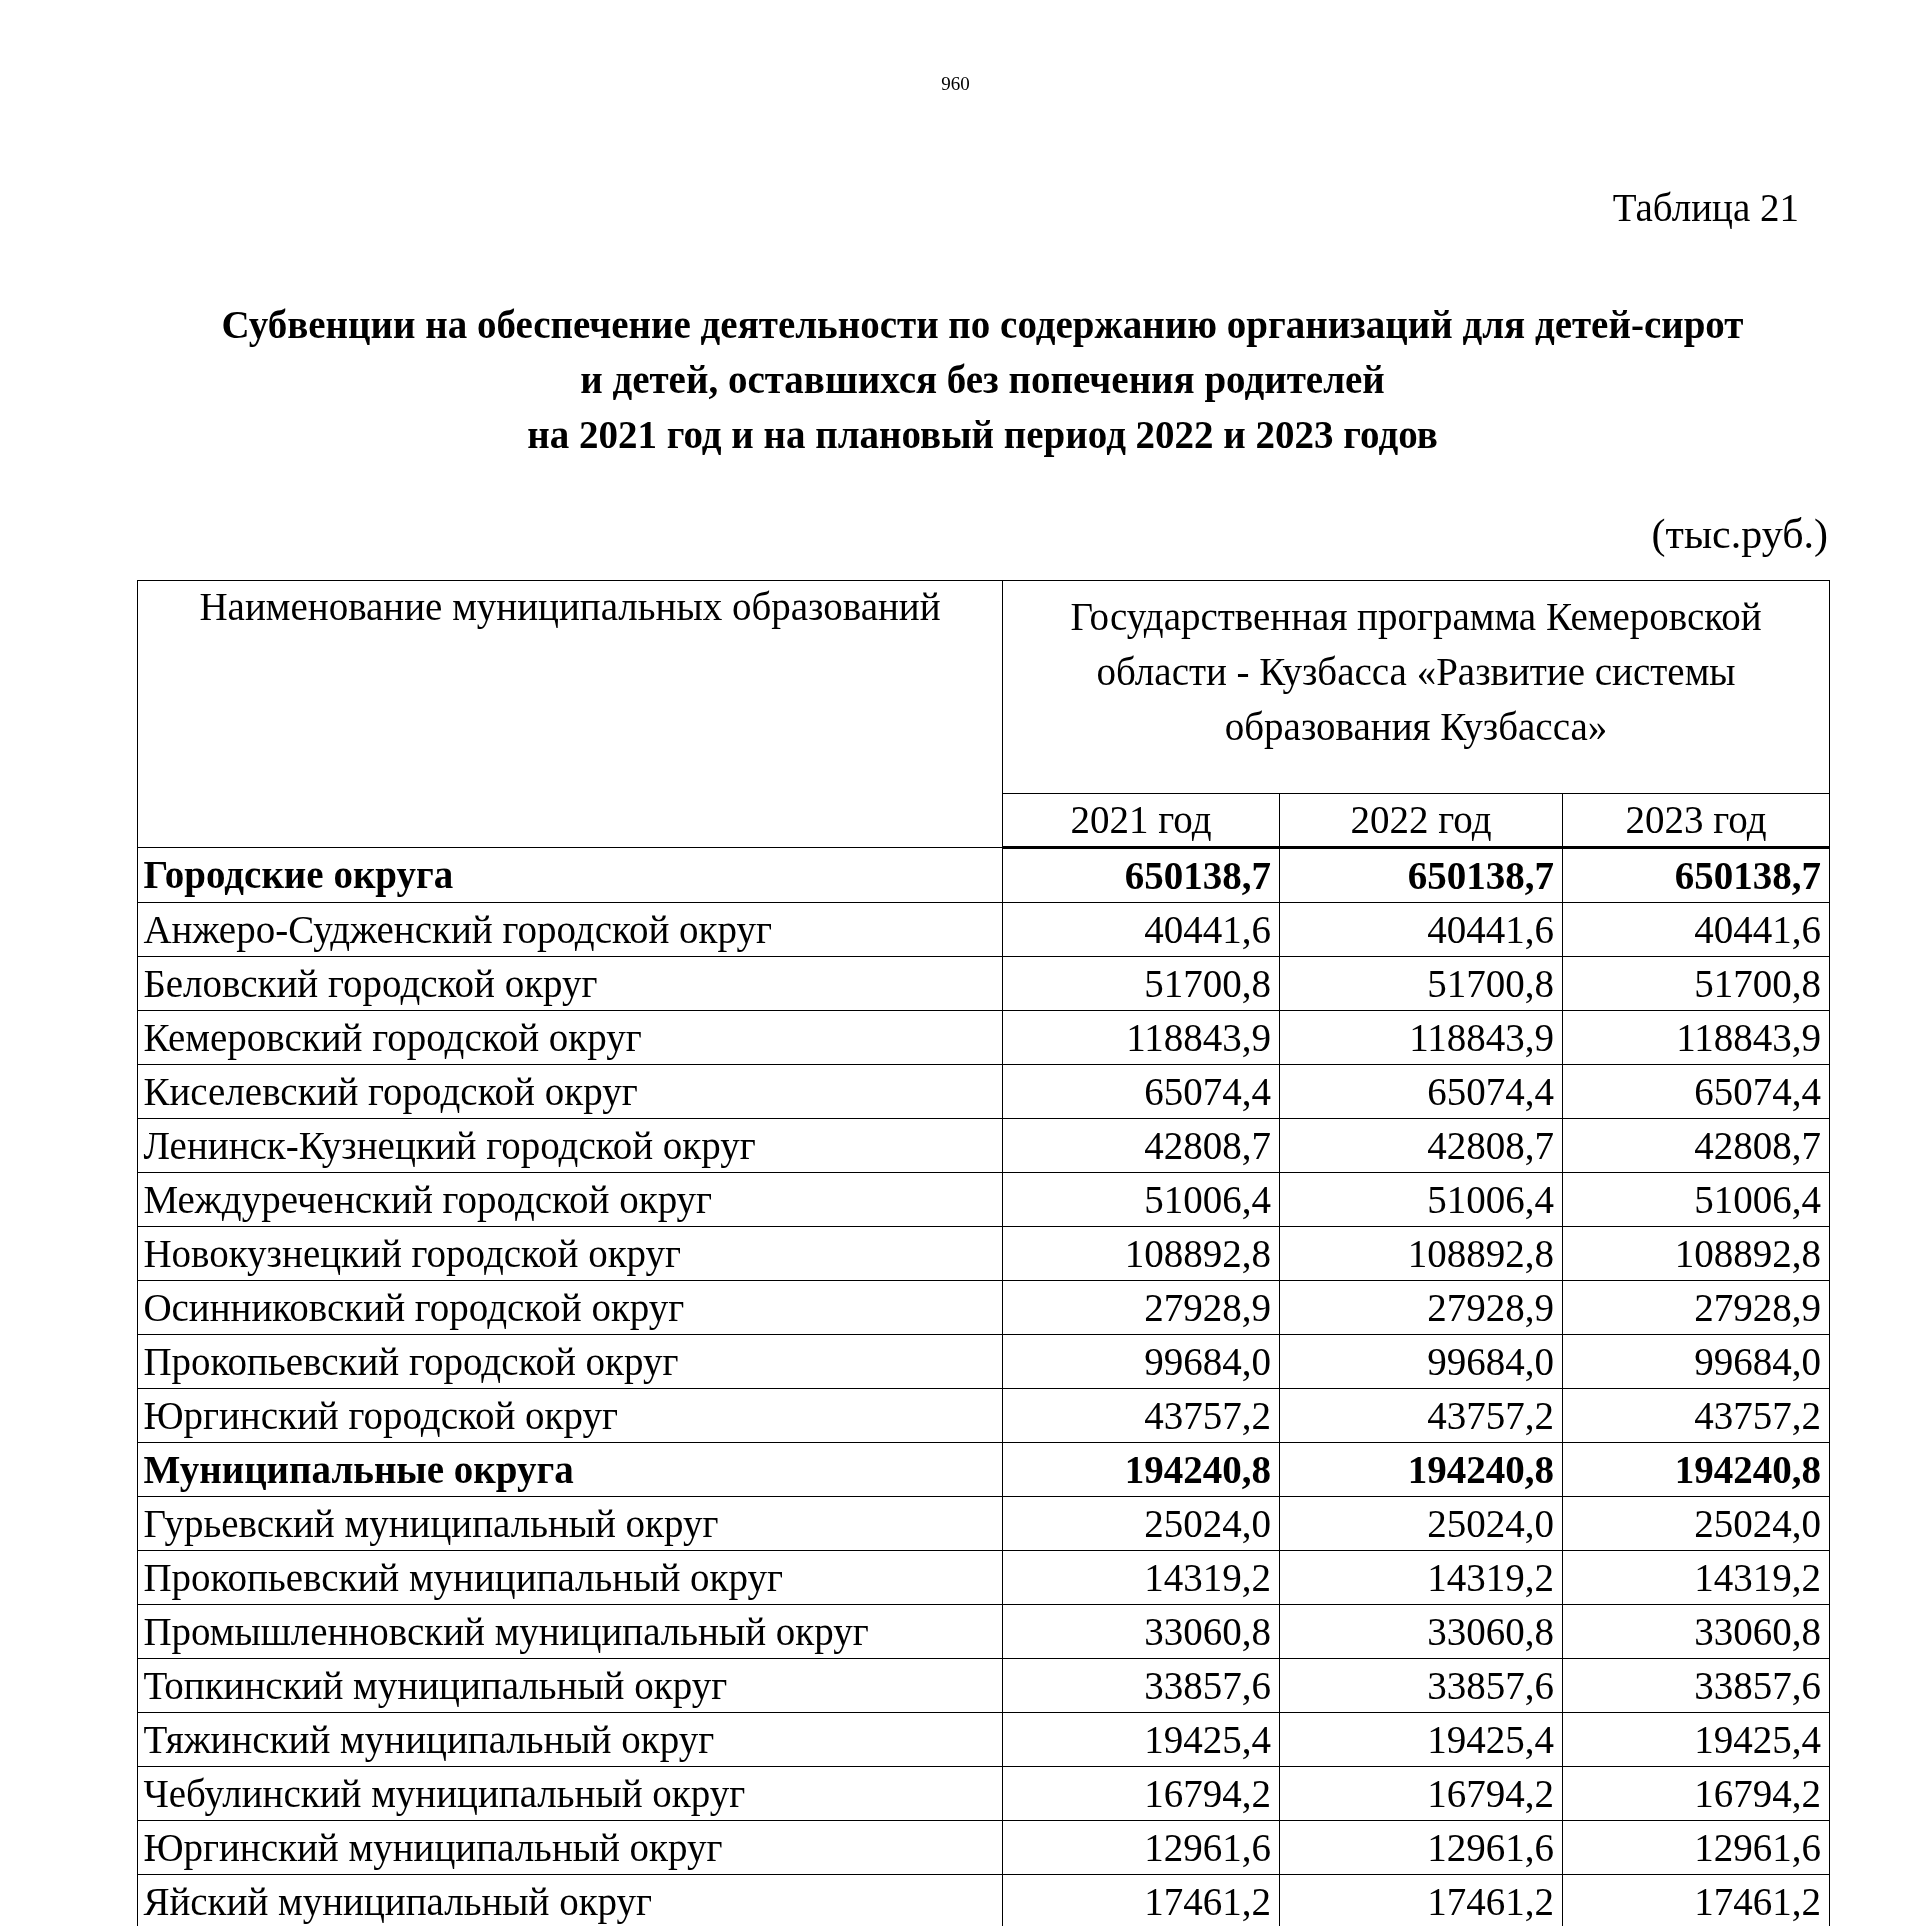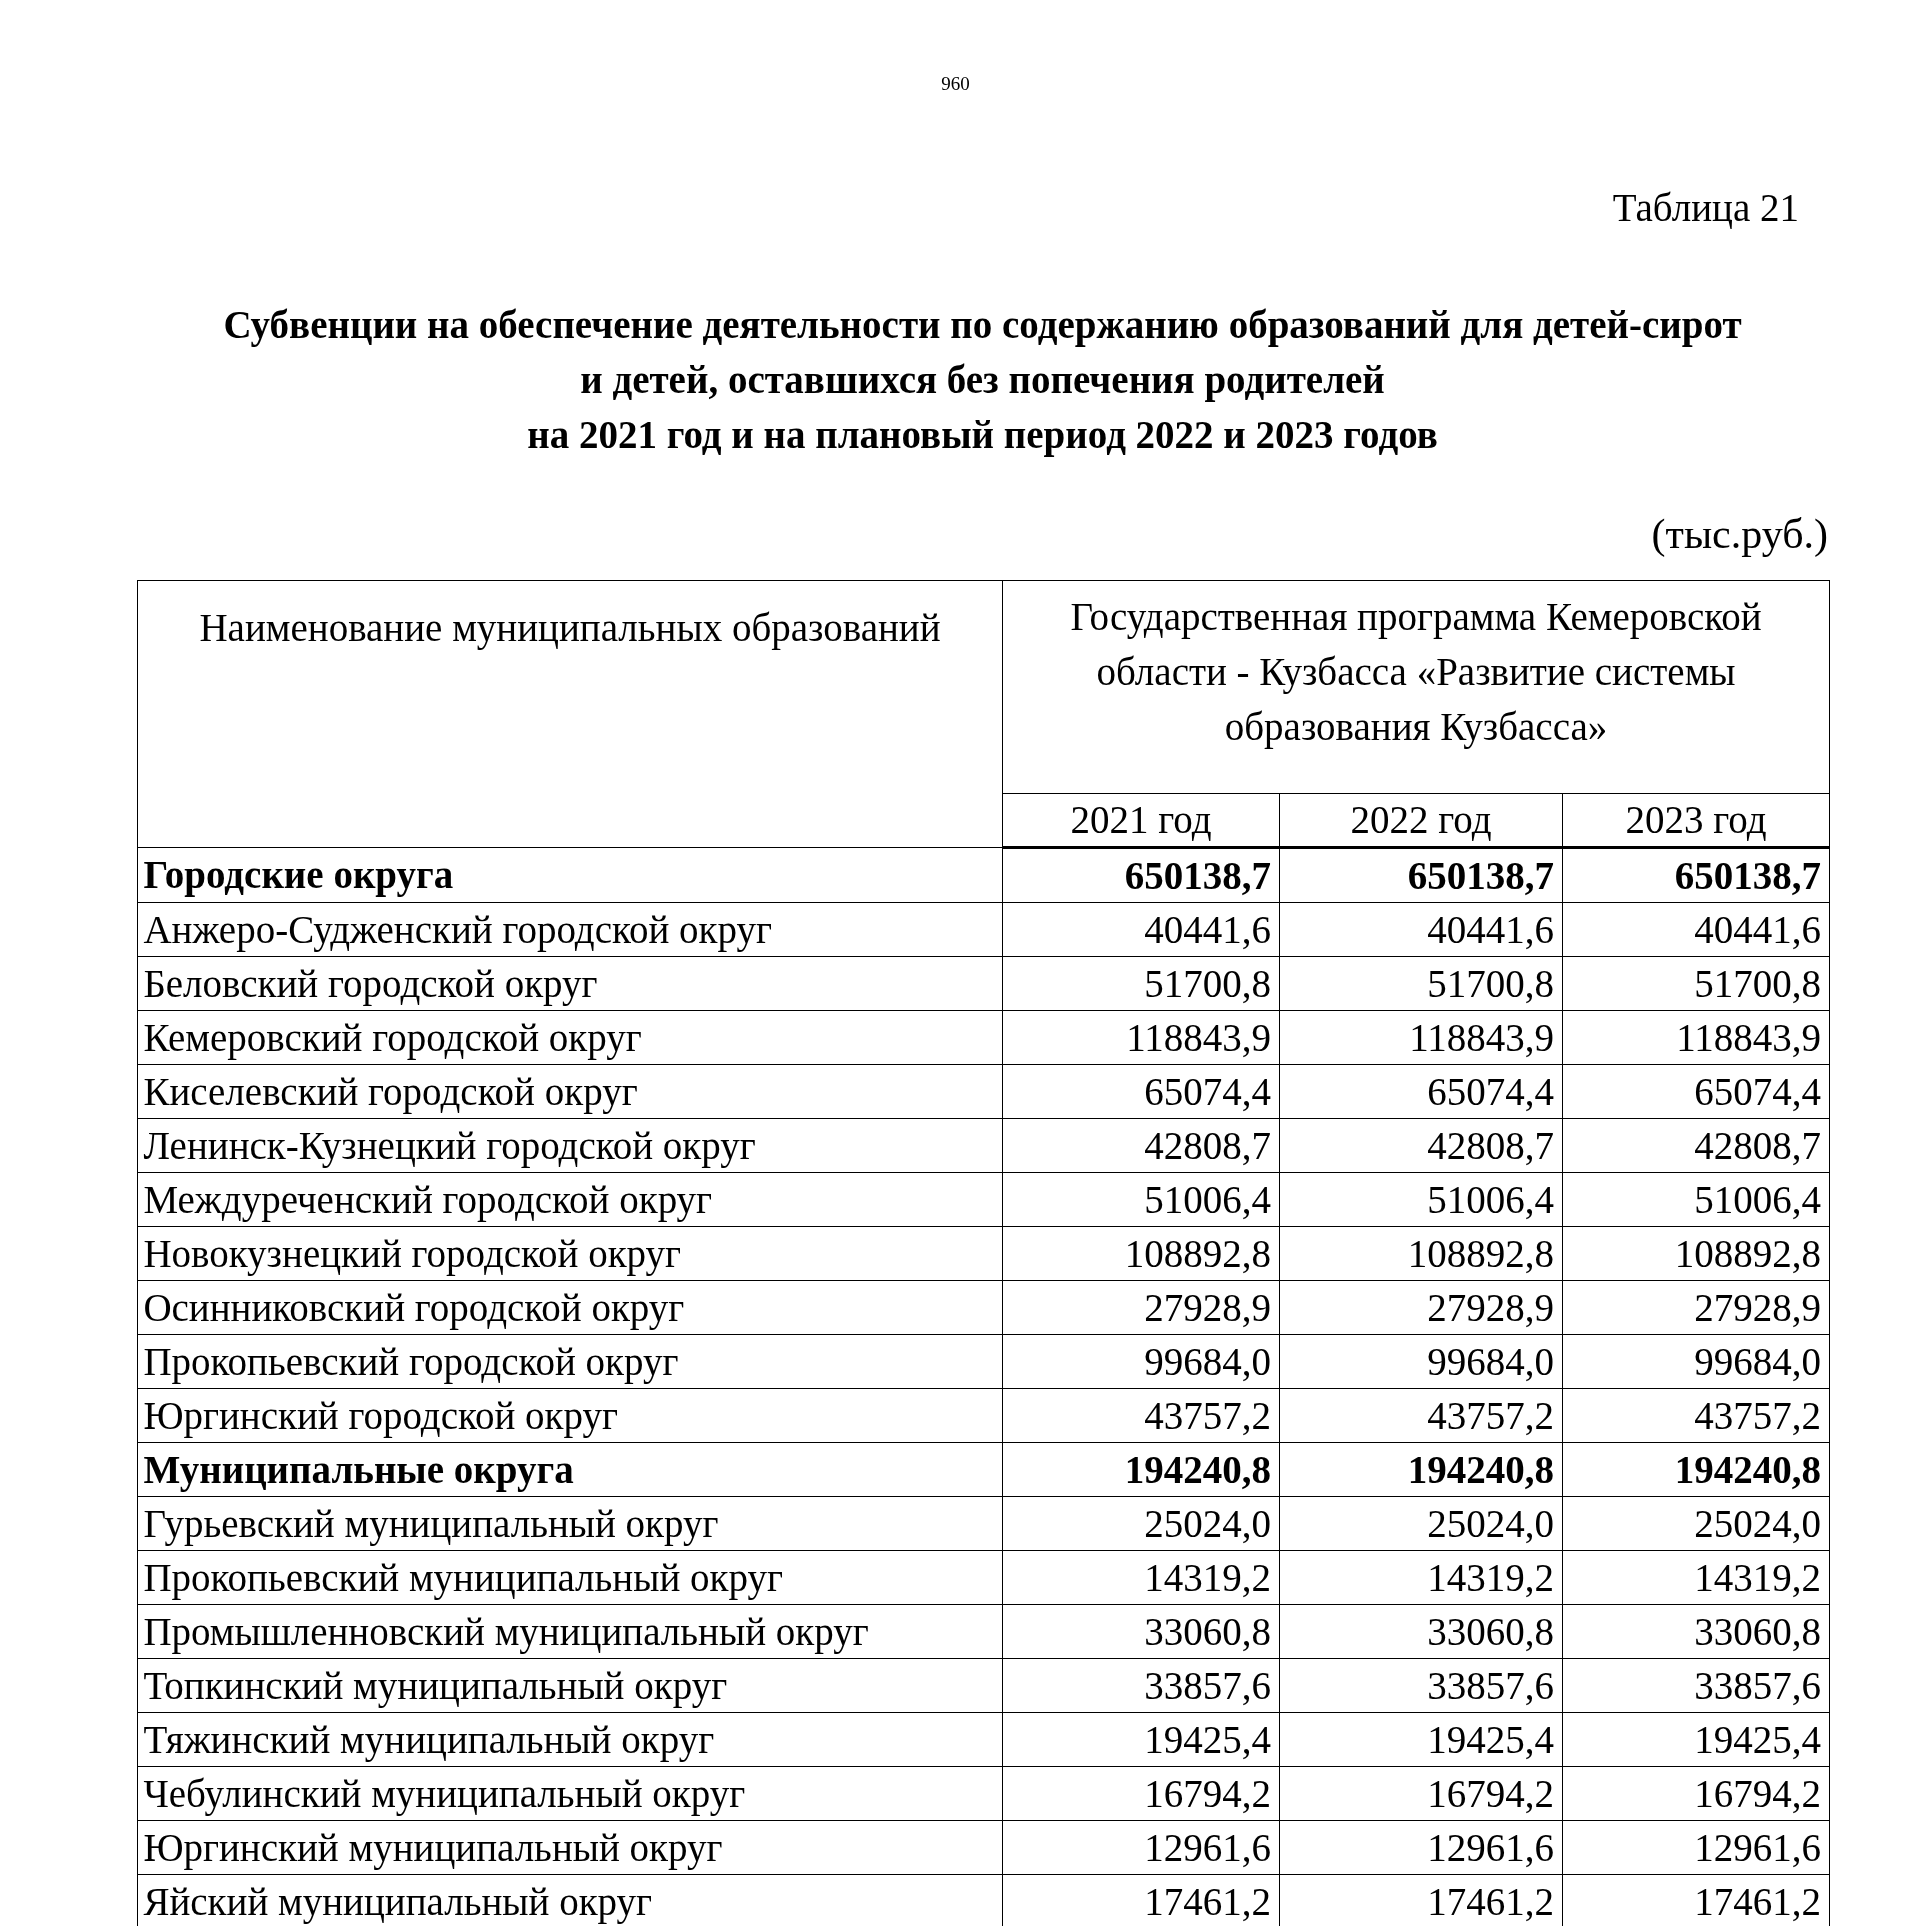--- a/index.html
+++ b/index.html
@@ -57,21 +57,21 @@
     table.data th, table.data td {
       border: 1.9px solid #000000;
       padding: 0 3.1px;
       font-weight: normal;
       white-space: nowrap;
       overflow: hidden;
     }
     table.data th.h-name {
       vertical-align: top;
       text-align: center;
-      padding-top: 24px;
+      padding-top: 3px;
     }
     table.data th.h-program {
       height: 204px;
       vertical-align: top;
       text-align: center;
       padding-top: 7.7px;
       line-height: 55px;
       white-space: normal;
     }
     table.data th.h-program div { white-space: nowrap; }
@@ -87,21 +87,21 @@
     table.data thead tr.years th { border-bottom-width: 3.1px; }
   </style>
 </head>
 <body>
 
 <div class="page-number">960</div>
 
 <div class="table-caption">Таблица 21</div>
 
 <div class="title">
-  <div>Субвенции на обеспечение деятельности по содержанию образований для детей-сирот</div>
+  <div>Субвенции на обеспечение деятельности по содержанию организаций для детей-сирот</div>
   <div>и детей, оставшихся без попечения родителей</div>
   <div>на 2021 год и на плановый период 2022 и 2023 годов</div>
 </div>
 
 <div class="units">(тыс.руб.)</div>
 
 <table class="data">
   <colgroup>
     <col class="c-name">
       <col class="c-y1">

